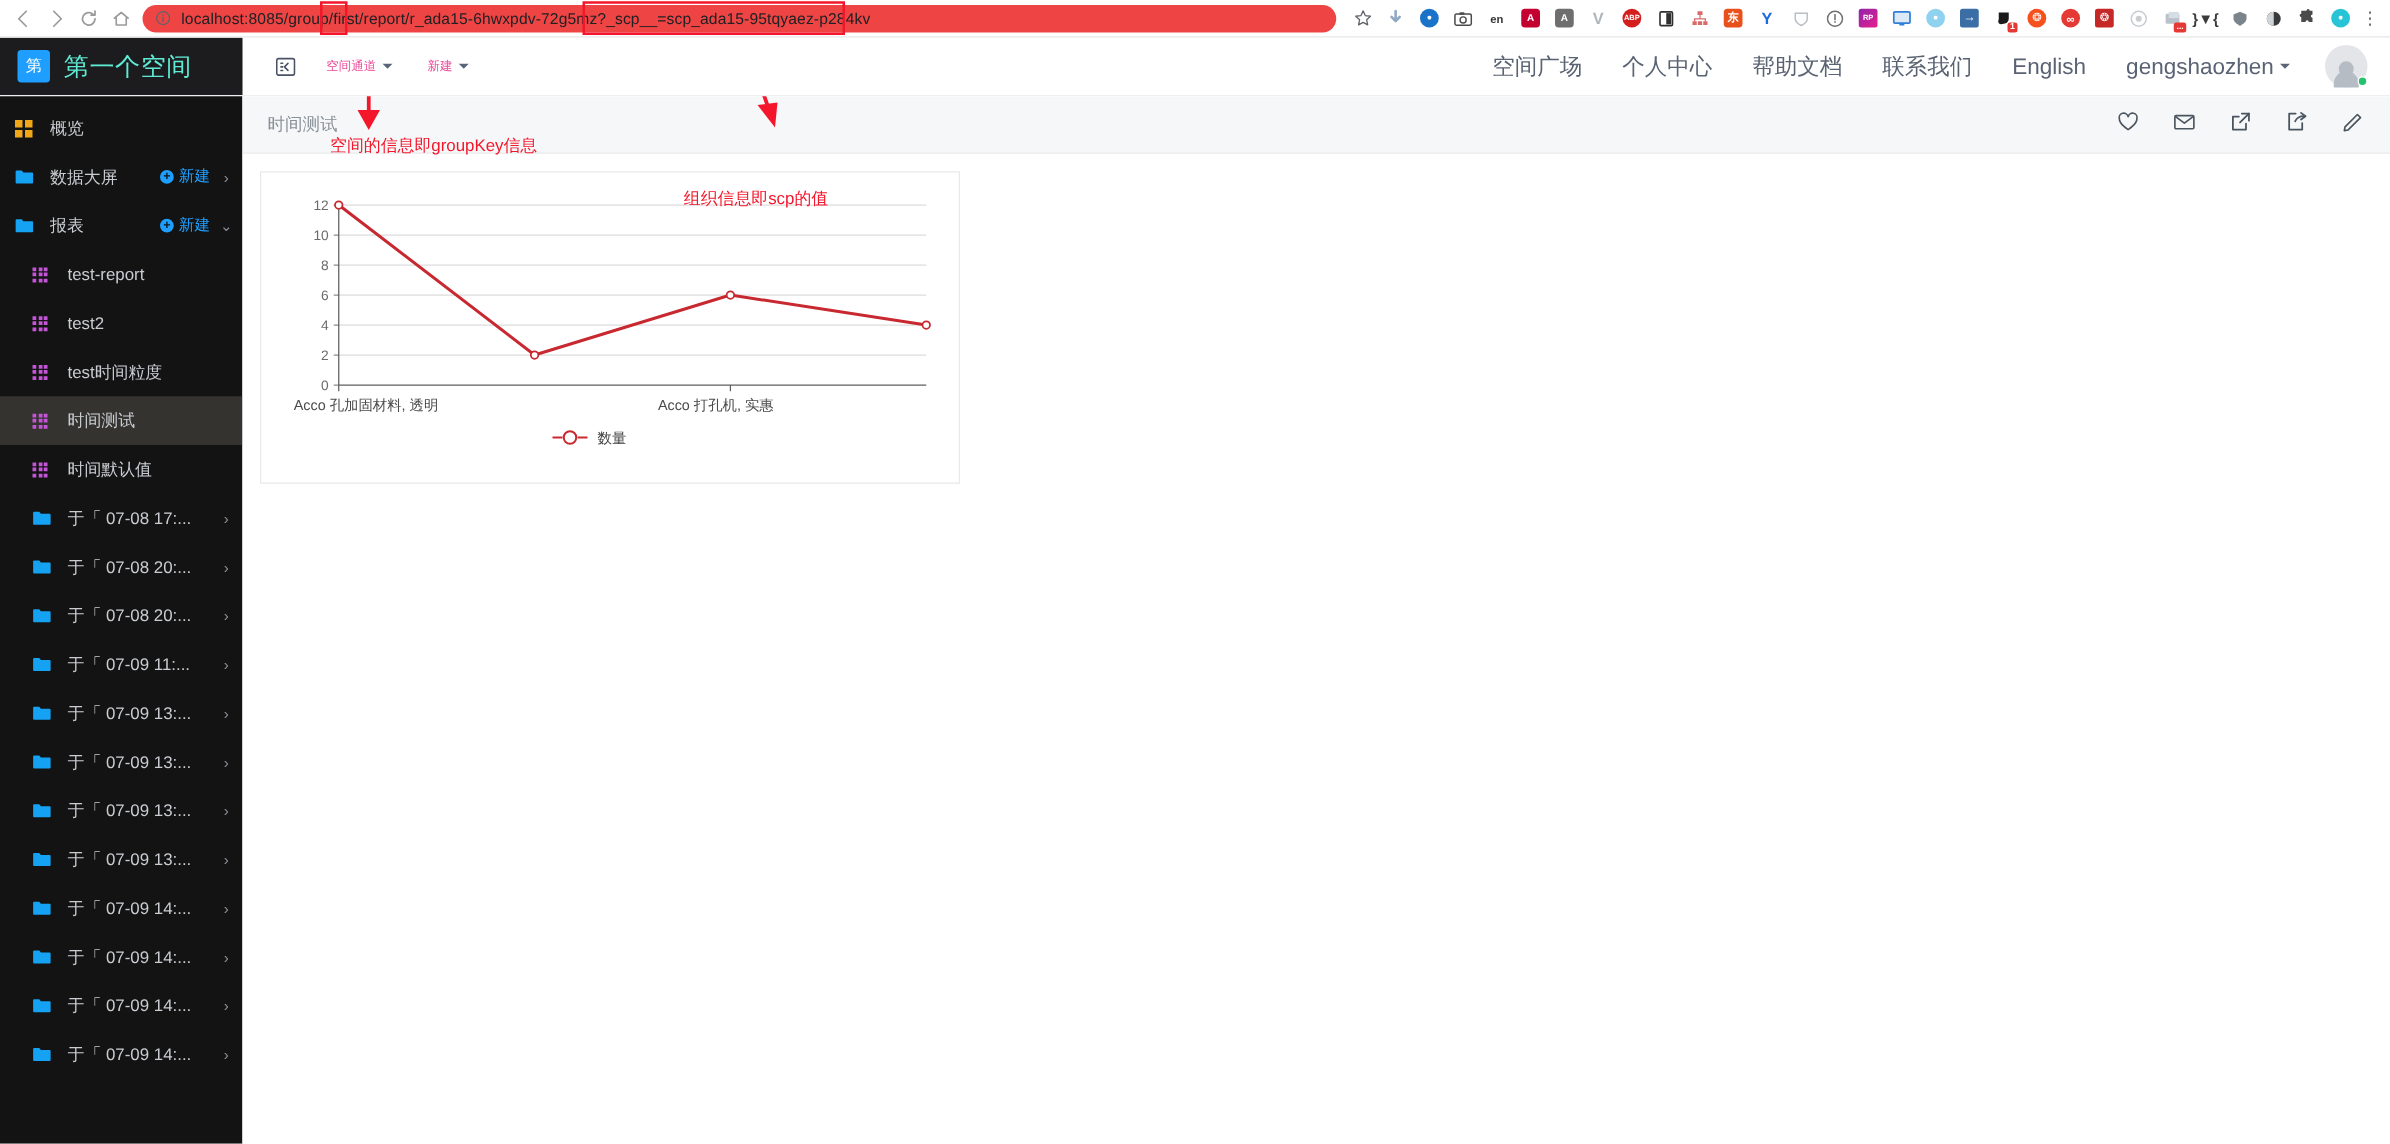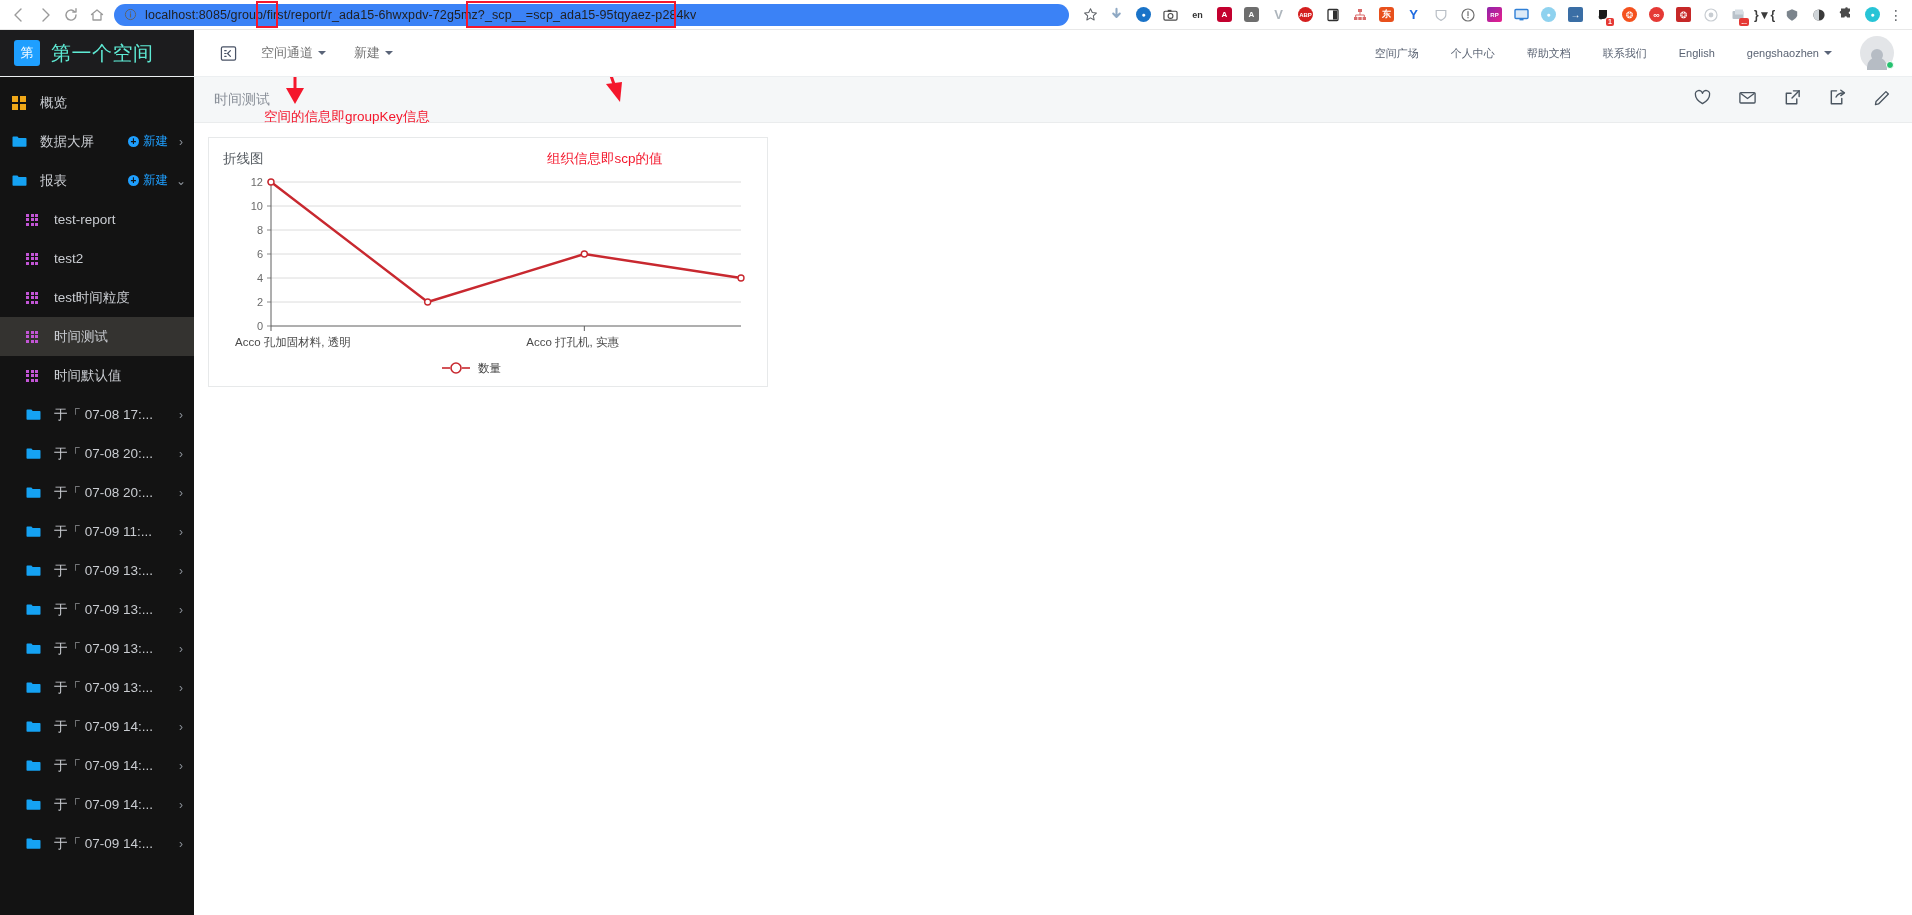--- a/index.html
+++ b/index.html
@@ -24,21 +24,21 @@
   .nav-btn {
     width: 26px; height: 26px;
     display: flex; align-items: center; justify-content: center;
     color: #9a9a9a;
     flex: 0 0 auto;
   }
   .nav-btn svg { display: block; }
   #omnibox {
     flex: 1 1 auto;
     height: 22px;
-    background: #3b82f6;
+    background: #ef4444;
     border-radius: 11px;
     display: flex;
     align-items: center;
     margin: 0 8px 0 4px;
     padding: 0 10px;
     min-width: 0;
     position: relative;
   }
   #omnibox .info-icon { margin-right: 8px; color: #5f6368; display:flex; }
   #url-text {
@@ -97,22 +97,22 @@
     display: flex; align-items: center; justify-content: center;
     margin-right: 11px;
   }
   #brand-name { color: #5eead4; font-size: 20px; letter-spacing: .5px; font-family: Liberation Mono, monospace; }
   #header-left {
     display: flex; align-items: center;
     padding-left: 16px;
     gap: 0px;
   }
   .hdr-item {
-    font-size: 13px;
-    color: #737373;
+    font-size: 10px;
+    color: #ec4899;
     padding: 0 14px;
     display: flex; align-items: center;
     height: 100%;
     white-space: nowrap;
   }
   .hdr-icon-btn {
     display: flex; align-items: center; justify-content: center;
     padding: 0 10px; color: #4a5366;
   }
   .caret {
@@ -122,21 +122,21 @@
     border-right: 4px solid transparent;
     border-top: 4px solid #5a6478;
     margin-left: 5px;
   }
   #header-right {
     margin-left: auto;
     display: flex; align-items: center;
     padding-right: 18px;
   }
   .nav-link {
-    font-size: 11px;
+    font-size: 18px;
     color: #5a6373;
     padding: 0 16px;
     white-space: nowrap;
   }
   #avatar-wrap { position: relative; margin-left: 12px; width: 34px; height: 34px; }
   #avatar {
     width: 34px; height: 34px; border-radius: 50%;
     background: #e3e5e8;
     display: flex; align-items: center; justify-content: center;
     overflow: hidden;
@@ -710,21 +710,20 @@
         <span>
           <svg width="19" height="19" viewBox="0 0 20 20">
               <path d="M3.2 14.2 L13.6 3.8 L16.2 6.4 L5.8 16.8 L2.6 17.4 Z" stroke="#4a5560" stroke-width="1.4" fill="none" stroke-linejoin="round"></path>
             </svg>
         </span>
       </div>
     </div>
 
     <div id="canvas">
       <div id="chart-card">
-        <div id="chart-title">折线图</div>
         <div id="plot">
             <svg width="530" height="206" viewBox="0 0 530 206">
               <line x1="44" y1="154" x2="48" y2="154" stroke="#8b8b8b" stroke-width="1"></line>
               <text x="40" y="158" text-anchor="end" font-family="Liberation Sans, sans-serif" font-size="11" fill="#6b6b6b">0</text>
               <line x1="48" y1="130" x2="518" y2="130" stroke="#dcdcdc" stroke-width="1"></line>
               <line x1="44" y1="130" x2="48" y2="130" stroke="#8b8b8b" stroke-width="1"></line>
               <text x="40" y="134" text-anchor="end" font-family="Liberation Sans, sans-serif" font-size="11" fill="#6b6b6b">2</text>
               <line x1="48" y1="106" x2="518" y2="106" stroke="#dcdcdc" stroke-width="1"></line>
               <line x1="44" y1="106" x2="48" y2="106" stroke="#8b8b8b" stroke-width="1"></line>
               <text x="40" y="110" text-anchor="end" font-family="Liberation Sans, sans-serif" font-size="11" fill="#6b6b6b">4</text>

